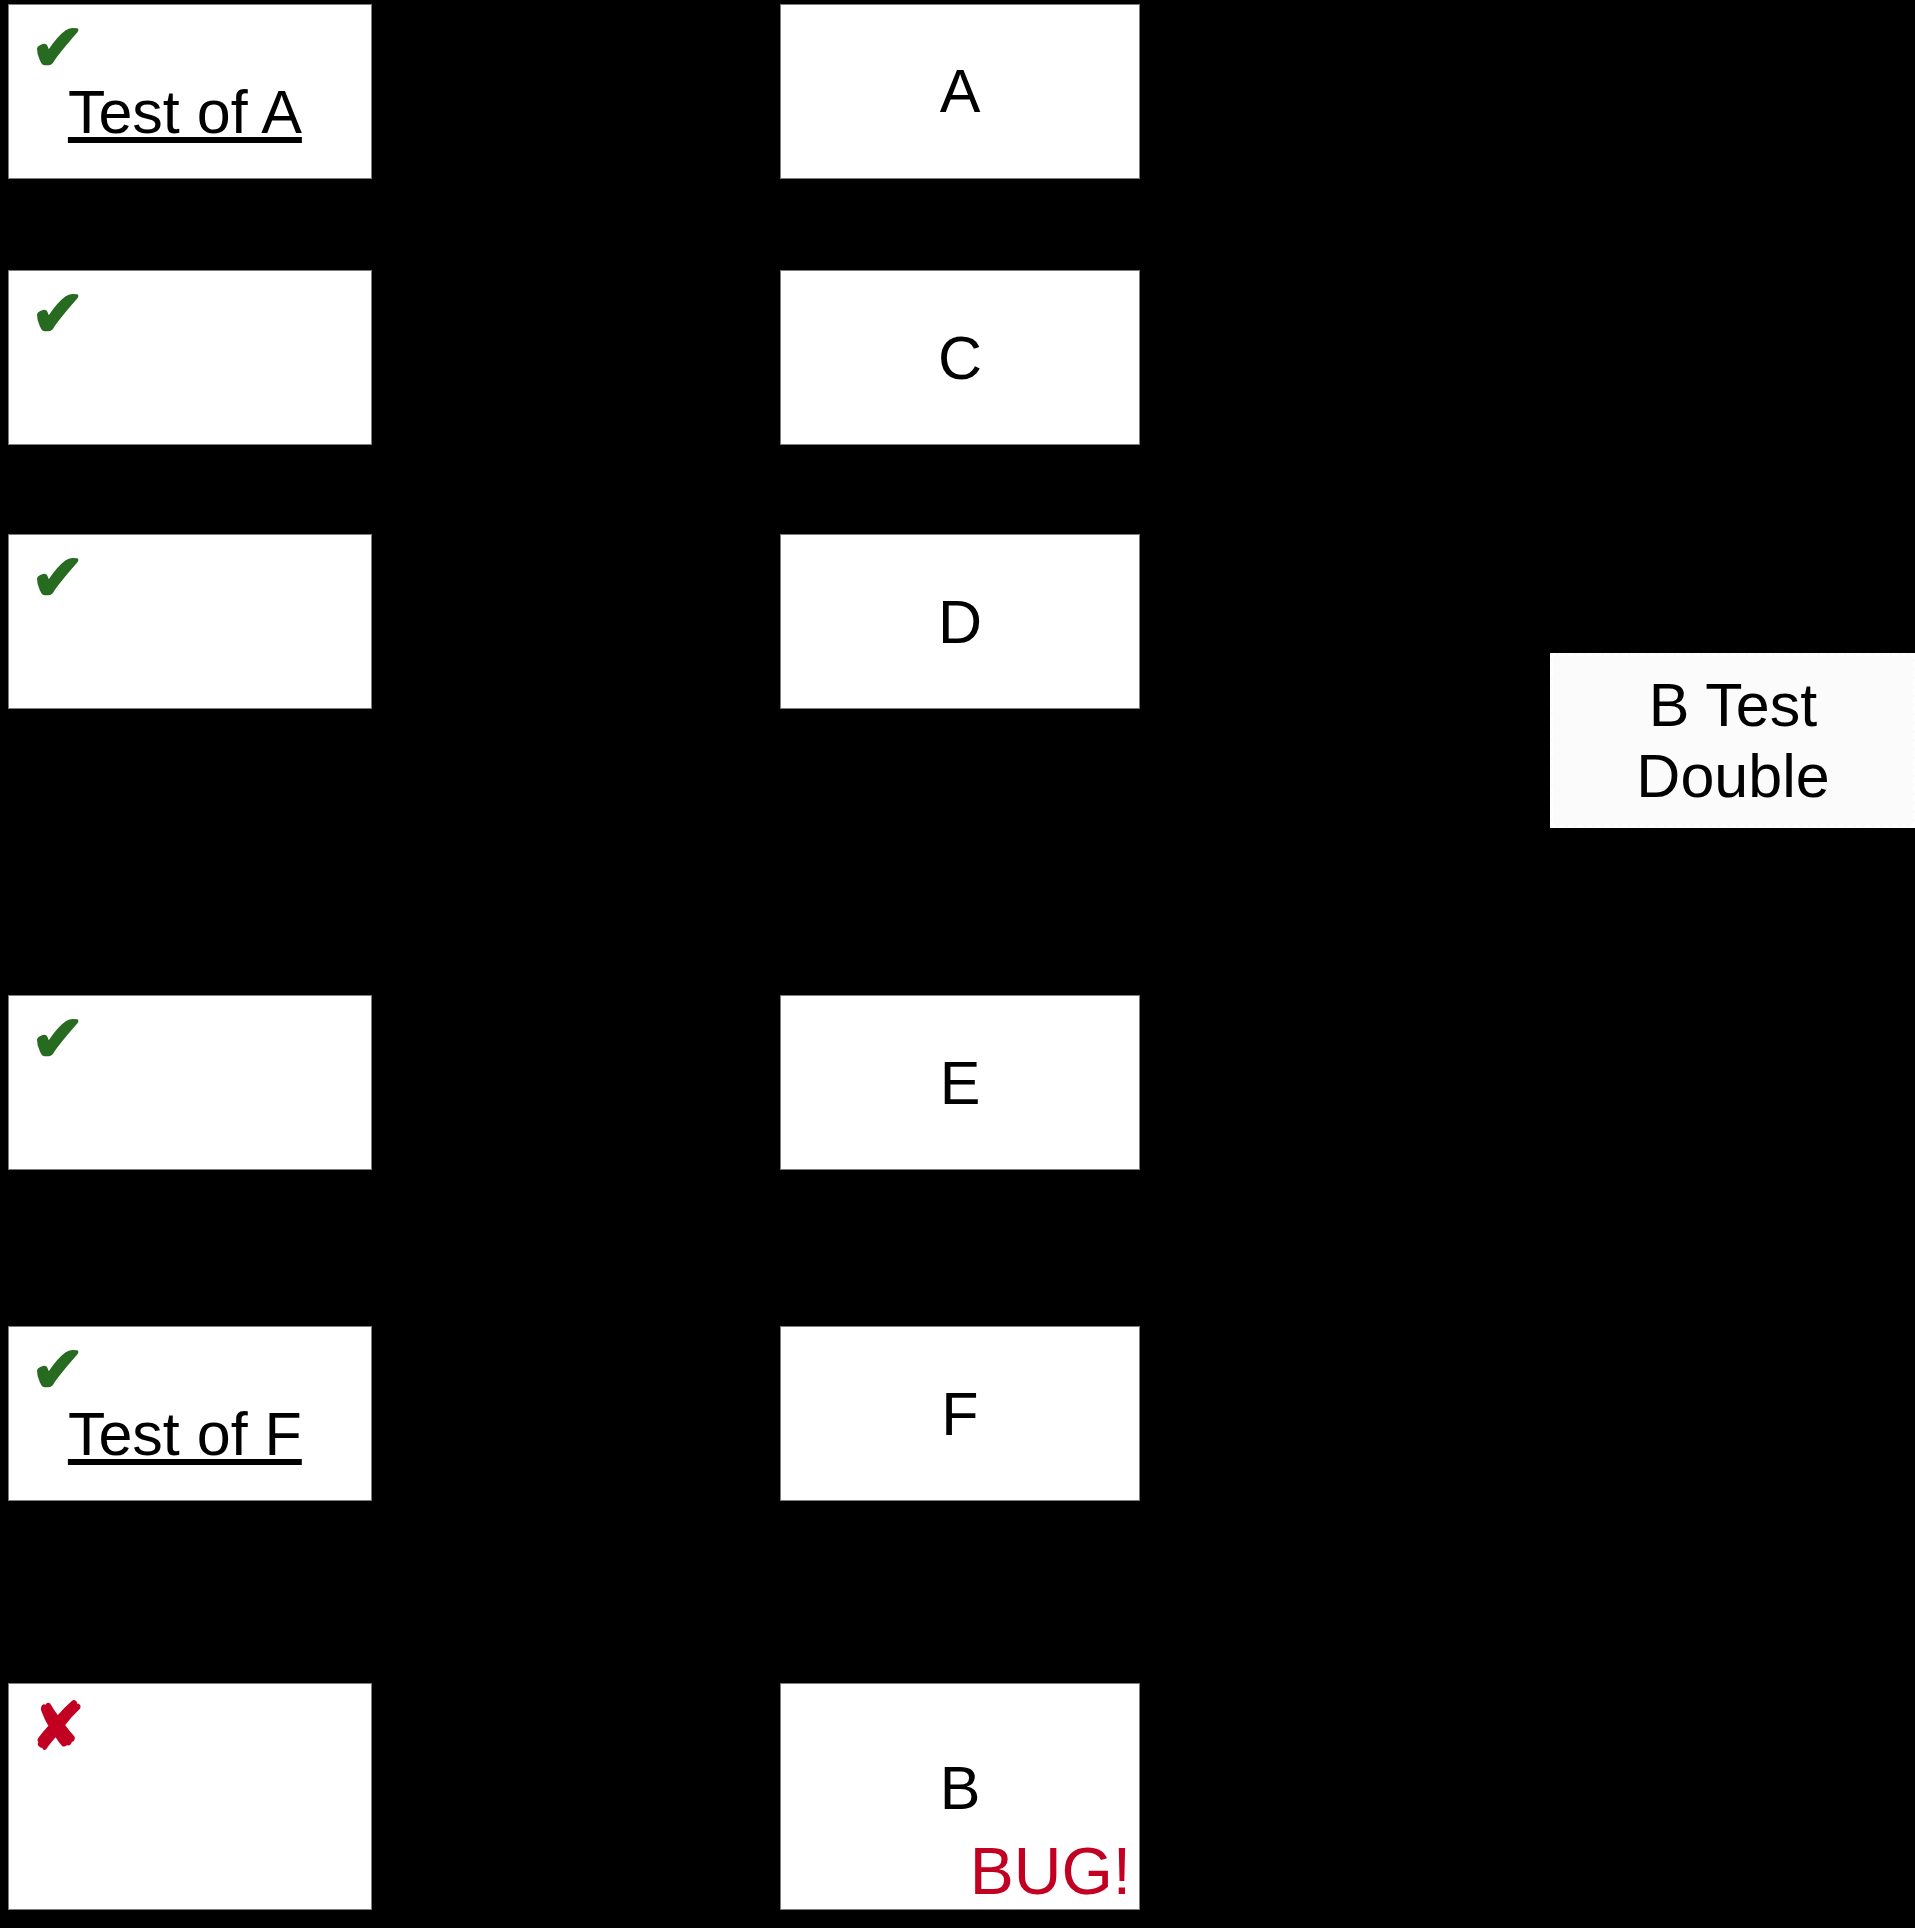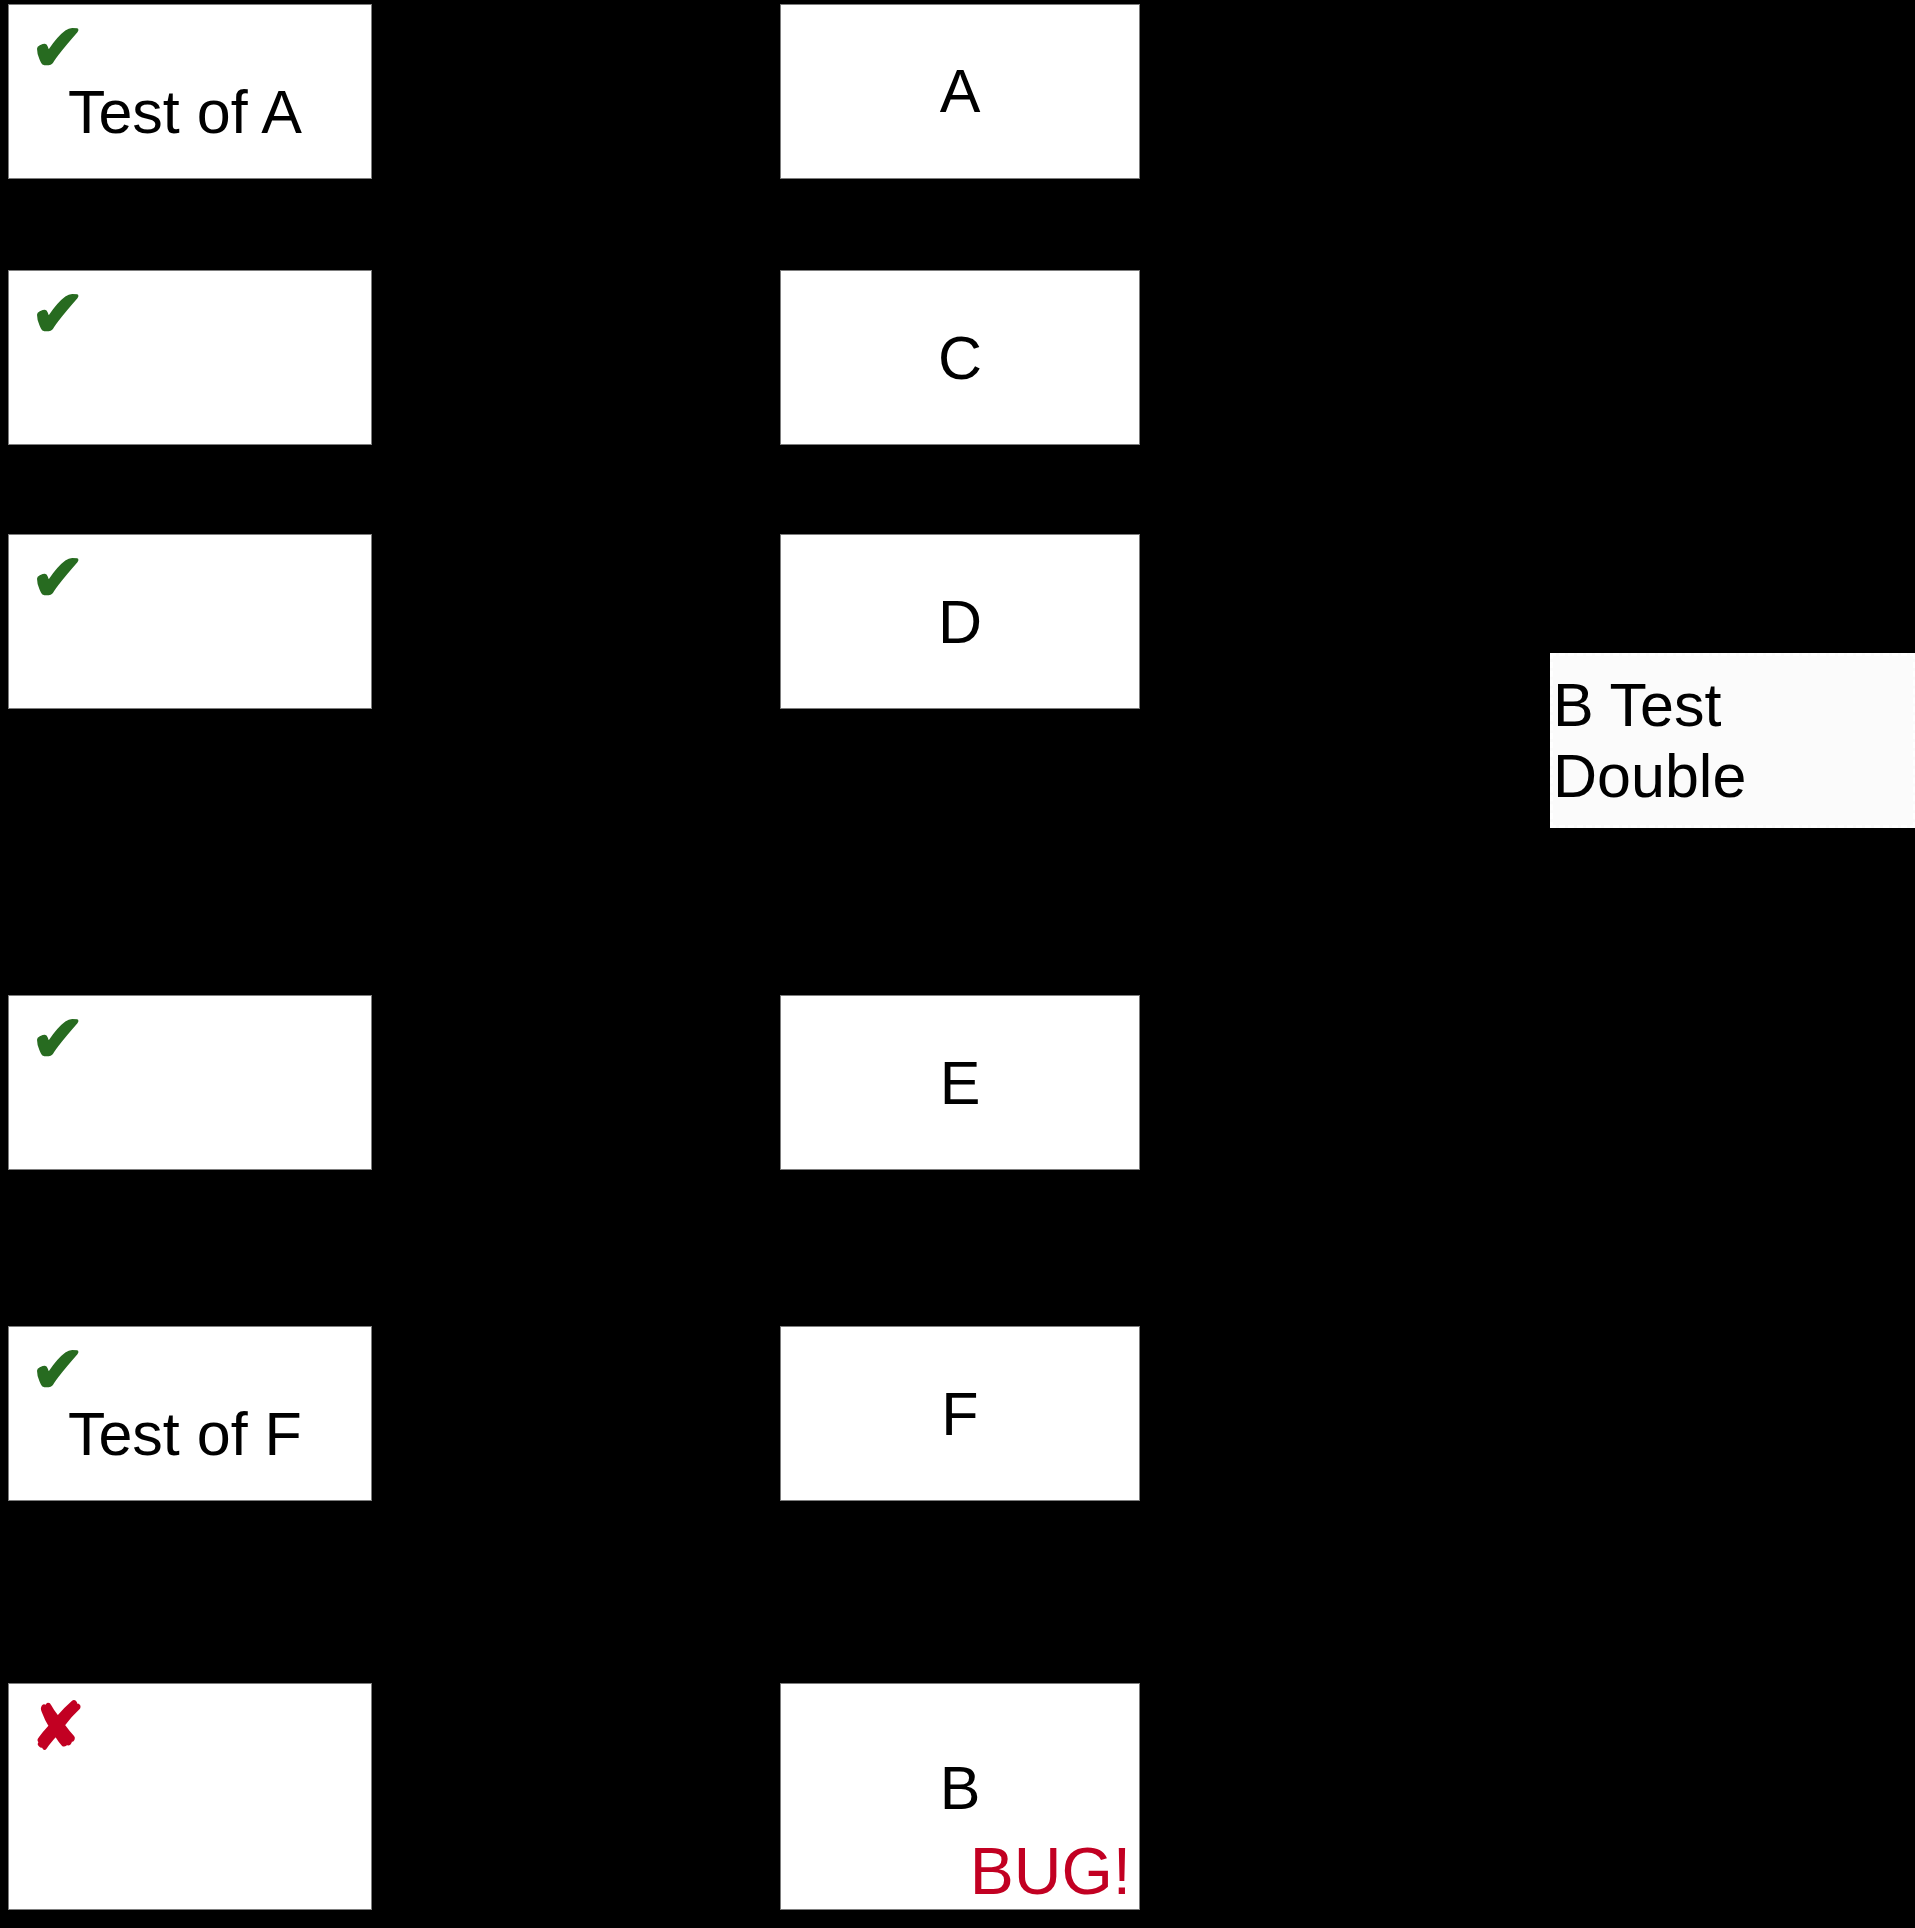--- a/index.html
+++ b/index.html
@@ -46,20 +46,21 @@
   .status-icon.pass { color: #276b20; }
   .status-icon.fail { color: #c20022; }
   .test-box .test-label {
     position: absolute;
     left: 59px;
     top: 73px;
     font-size: 61px;
     line-height: 69px;
     white-space: nowrap;
     color: #000000;
+    text-decoration: underline;
   }
 
   
   .unit-box .unit-label {
     position: absolute;
     left: 0;
     right: 0;
     top: 50%;
     transform: translateY(-50%);
     text-align: center;
@@ -81,21 +82,21 @@
     white-space: nowrap;
   }
 
   
   .double-box .double-label {
     position: absolute;
     left: 0;
     right: 0;
     top: 50%;
     transform: translateY(-50%);
-    text-align: left;
+    text-align: center;
     font-size: 61px;
     line-height: 71px;
     color: #000000;
     white-space: pre-line;
   }
 </style>
 </head>
 <body>
 
 <div id="canvas">

